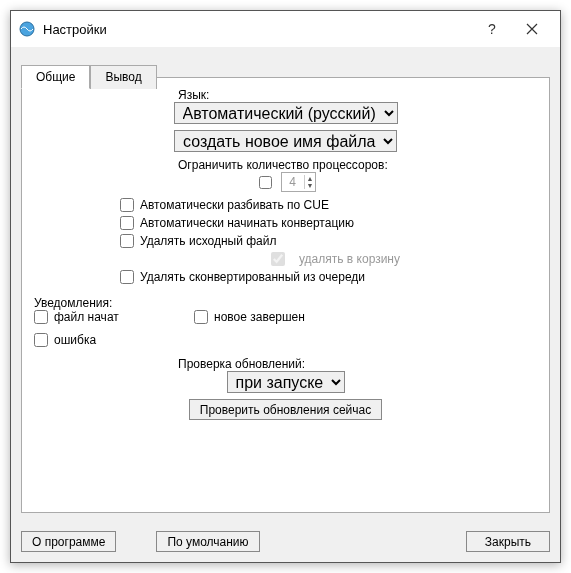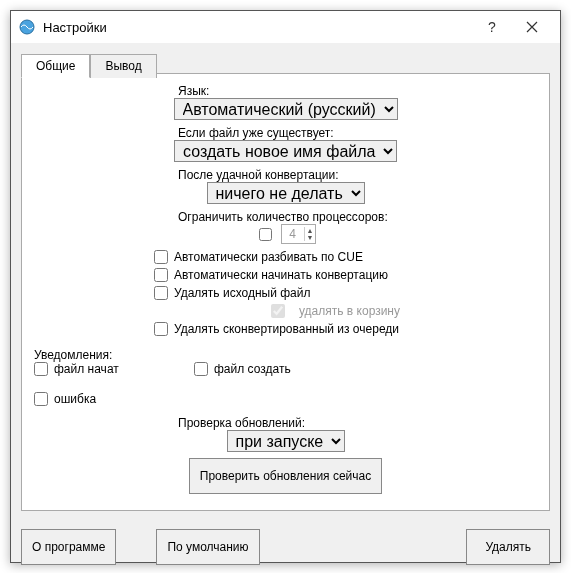--- a/index.html
+++ b/index.html
@@ -48,21 +48,21 @@
   position: relative;
 }
 .tab {
   padding: 4px 14px;
   font-size: 12px;
   border: 1px solid #aaa;
   border-bottom: none;
   background: #f0f0f0;
   margin-right: 0;
   position: relative;
-  top: 5px;
+  top: 12px;
 }
 .tab.active {
   background: #fff;
   border-bottom: 1px solid #fff;
 }
 .tab-body {
   background: #fff;
   border: 1px solid #aaa;
   border-top: none;
   flex: 1;
@@ -88,47 +88,47 @@
 }
 .chk-row {
   display: flex; align-items: center;
   margin-bottom: 4px;
 }
 .chk-row input[type=checkbox] {
   margin: 0 6px 0 0;
   width: 14px; height: 14px;
 }
 .chk-row label { font-size: 12px; }
-.indent { margin-left: 120px; }
+.indent { margin-left: 86px; }
 .sub-indent { margin-left: 237px; }
 .spinner {
   display: inline-flex; align-items: center;
   border: 1px solid #aaa; height: 20px;
   background: #fff;
 }
 .spinner .val {
   width: 22px; text-align: center; font-size: 12px; color: #999;
 }
 .spinner .arrows {
   display:flex; flex-direction: column;
   font-size: 7px; line-height: 7px;
   color: #555; padding: 0 2px;
   border-left: 1px solid #ccc;
 }
 .notify-grid {
   display: grid;
   grid-template-columns: 160px 160px;
-  row-gap: 12px;
+  row-gap: 5px;
 }
 .btn {
   font-size: 12px;
   padding: 3px 10px;
   background: #f0f0f0;
   border: 1px solid #888;
-  height: 36px;
+  height: 21px;
 }
 .footer {
   padding: 8px 10px 10px;
   display: flex; align-items: center; gap: 36px;
 }
 .footer .spacer { flex: 1; }
 .disabled { color: #999; gap: 8px; }
 .disabled input { opacity: 0.7; }
 </style>
 </head>
@@ -165,36 +165,27 @@
       <div class="row">
         <div class="lbl">Язык:</div>
         <div class="ctrl">
           <select>
             <option>Автоматический (русский)</option>
           </select>
         </div>
       </div>
 
       <div class="row">
-        <div class="lbl">Если файл уже существует:</div>
         <div class="ctrl">
           <select>
             <option>создать новое имя файла</option>
           </select>
         </div>
       </div>
 
-      <div class="row">
-        <div class="lbl">После удачной конвертации:</div>
-        <div class="ctrl">
-          <select>
-            <option>ничего не делать</option>
-          </select>
-        </div>
-      </div>
 
       <div class="row">
         <div class="lbl" style="width:215px">Ограничить количество процессоров:</div>
         <div class="ctrl" style="display:flex;align-items:center;gap:6px">
           <input type="checkbox" style="">
           <div class="spinner">
             <span class="val">4</span>
             <span class="arrows">
                 <span>▲</span>
                 <span>▼</span>
@@ -227,21 +218,21 @@
       <div class="row" style="align-items:flex-start;margin-top:12px">
         <div class="lbl">Уведомления:</div>
         <div class="ctrl">
           <div class="notify-grid">
             <div class="chk-row">
               <input type="checkbox" style="">
               <label>файл начат</label>
             </div>
             <div class="chk-row">
               <input type="checkbox" style="">
-              <label>файл создать</label>
+              <label>новое завершен</label>
             </div>
             <div class="chk-row">
               <input type="checkbox" style="">
               <label>ошибка</label>
             </div>
           </div>
         </div>
       </div>
 
       <div class="row" style="">
@@ -260,16 +251,16 @@
         </div>
       </div>
 
     </div>
   </div>
 
   <div class="footer">
     <button class="btn">О программе</button>
     <button class="btn" style="margin-left:4px">По умолчанию</button>
     <div class="spacer"></div>
-    <button class="btn" style="padding:3px 18px">Удалять</button>
+    <button class="btn" style="padding:3px 18px">Закрыть</button>
   </div>
 
 </div>
 
 </body></html>

